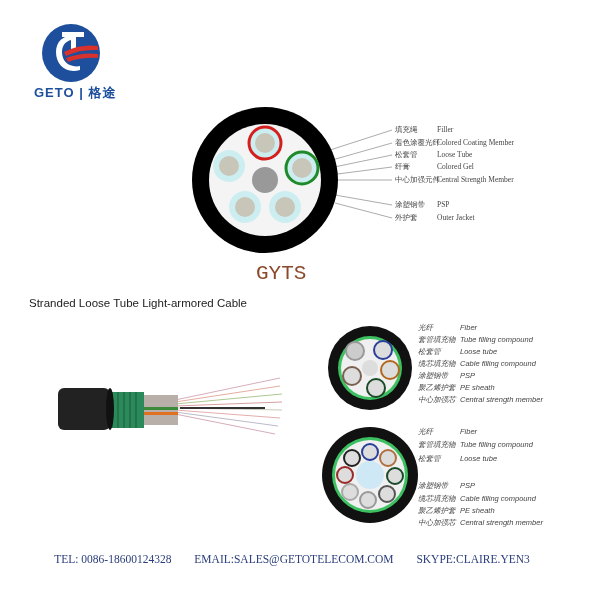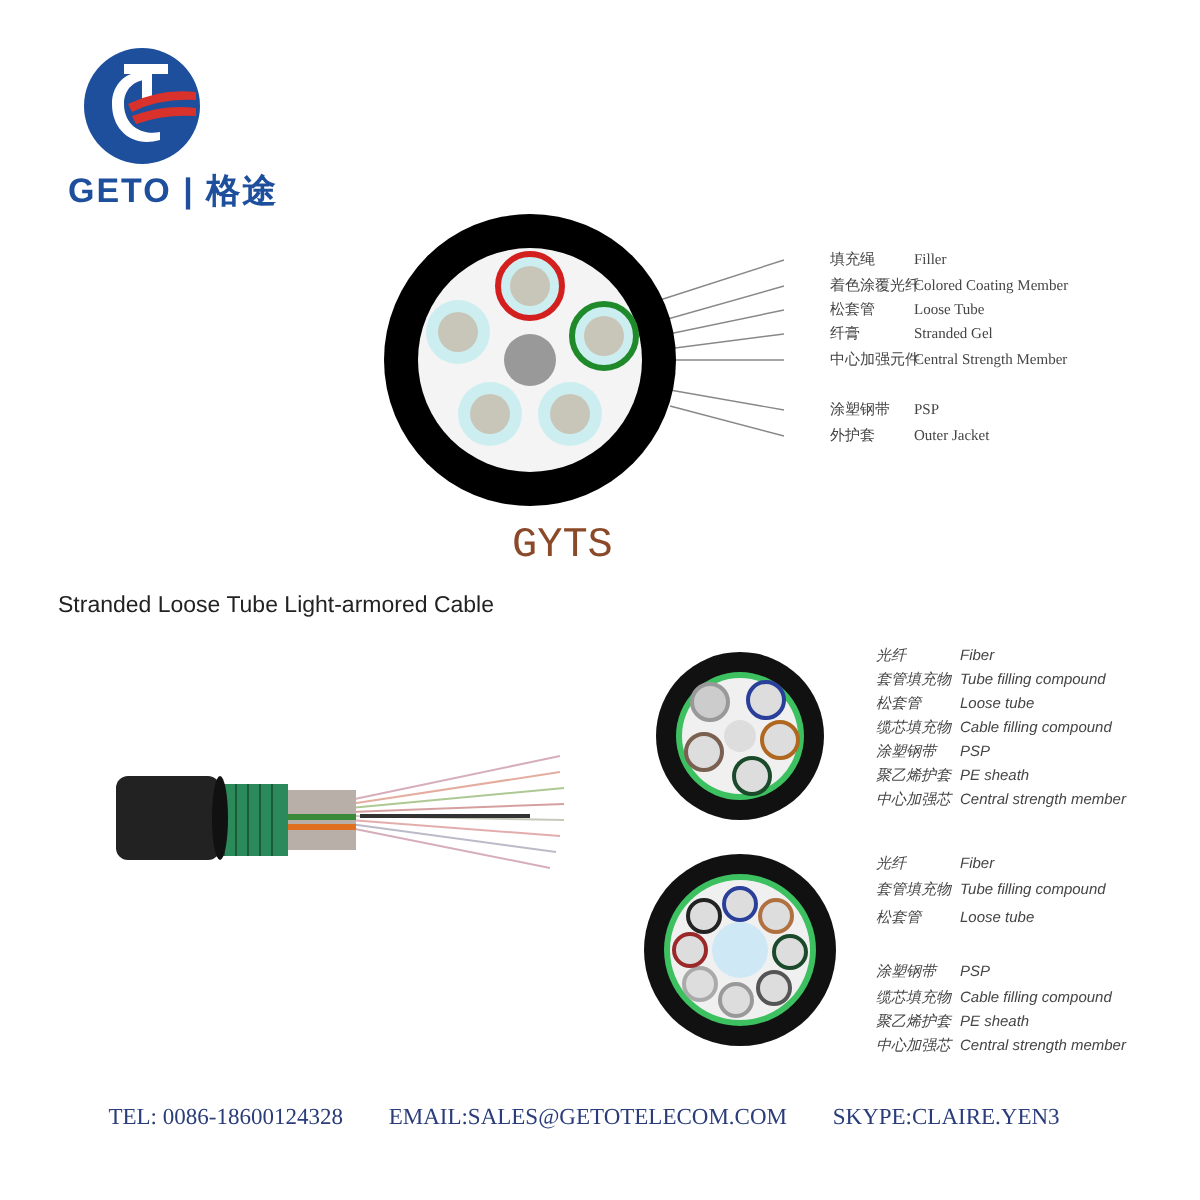--- a/index.html
+++ b/index.html
@@ -1,21 +1,21 @@
 <!DOCTYPE html>
 <html><head>
 <meta charset="utf-8">
 <style>
   html,body{margin:0;padding:0;background:#fff;}
   body{width:600px;height:600px;position:relative;overflow:hidden;font-family:"Liberation Serif",serif;}
   .abs{position:absolute;}
-  .logo-text{position:absolute;left:34px;top:84px;font-family:"Liberation Sans",sans-serif;font-weight:bold;font-size:17px;color:#1d4f9c;letter-spacing:1px;}
+  .logo-text{position:absolute;left:34px;top:84px;font-family:"Liberation Sans",sans-serif;font-weight:bold;font-size:13px;color:#1d4f9c;letter-spacing:1px;}
   .lbl{position:absolute;font-size:7.5px;color:#444;white-space:nowrap;font-family:"Liberation Serif",serif;}
   .lbl2{position:absolute;font-size:7.5px;color:#444;white-space:nowrap;font-family:"Liberation Sans",sans-serif;font-style:italic;}
-  .cn{display:inline-block;width:42px;margin-left:20px;}
+  .cn{display:inline-block;width:42px;}
   .gyts{position:absolute;left:256px;top:262px;font-family:Liberation Mono, monospace;font-size:21px;color:#8a4a2a;}
   .subtitle{position:absolute;left:29px;top:297px;font-family:"Liberation Sans",sans-serif;font-size:11.5px;color:#222;}
   .footer{position:absolute;left:0;top:553px;width:584px;text-align:center;font-family:"Liberation Serif",serif;font-size:11.5px;color:#2a3d7a;}
   .footer span{margin:0 10px;}
 </style>
 </head>
 <body>
 
 <svg class="abs" style="left:40px;top:22px" width="62" height="62" viewBox="0 0 62 62">
   <circle cx="31" cy="31" r="29" fill="#1d4f9c"></circle>
@@ -54,21 +54,21 @@
     <circle cx="302" cy="168" r="10" fill="#c8bfb0"></circle>
     <circle cx="229" cy="166" r="10" fill="#c8bfb0"></circle>
     <circle cx="245" cy="207" r="10" fill="#c8bfb0"></circle>
     <circle cx="285" cy="207" r="10" fill="#c8bfb0"></circle>
   </g>
 </svg>
 
 <div class="lbl" style="left:395px;top:125px"><span class="cn">填充绳</span><span>Filler</span></div>
 <div class="lbl" style="left:395px;top:138px"><span class="cn">着色涂覆光纤</span><span>Colored Coating Member</span></div>
 <div class="lbl" style="left:395px;top:150px"><span class="cn">松套管</span><span>Loose Tube</span></div>
-<div class="lbl" style="left:395px;top:162px"><span class="cn">纤膏</span><span>Stranded Gel</span></div>
+<div class="lbl" style="left:395px;top:162px"><span class="cn">纤膏</span><span>Colored Gel</span></div>
 <div class="lbl" style="left:395px;top:175px"><span class="cn">中心加强元件</span><span>Central Strength Member</span></div>
 <div class="lbl" style="left:395px;top:200px"><span class="cn">涂塑钢带</span><span>PSP</span></div>
 <div class="lbl" style="left:395px;top:213px"><span class="cn">外护套</span><span>Outer Jacket</span></div>
 
 <div class="gyts">GYTS</div>
 <div class="subtitle">Stranded Loose Tube Light-armored Cable</div>
 
 <svg class="abs" style="left:40px;top:330px" width="270" height="130" viewBox="0 0 270 130">
   <g stroke-width="1" opacity="0.8">
     <line x1="135" y1="70" x2="240" y2="48" stroke="#c9a"></line>

